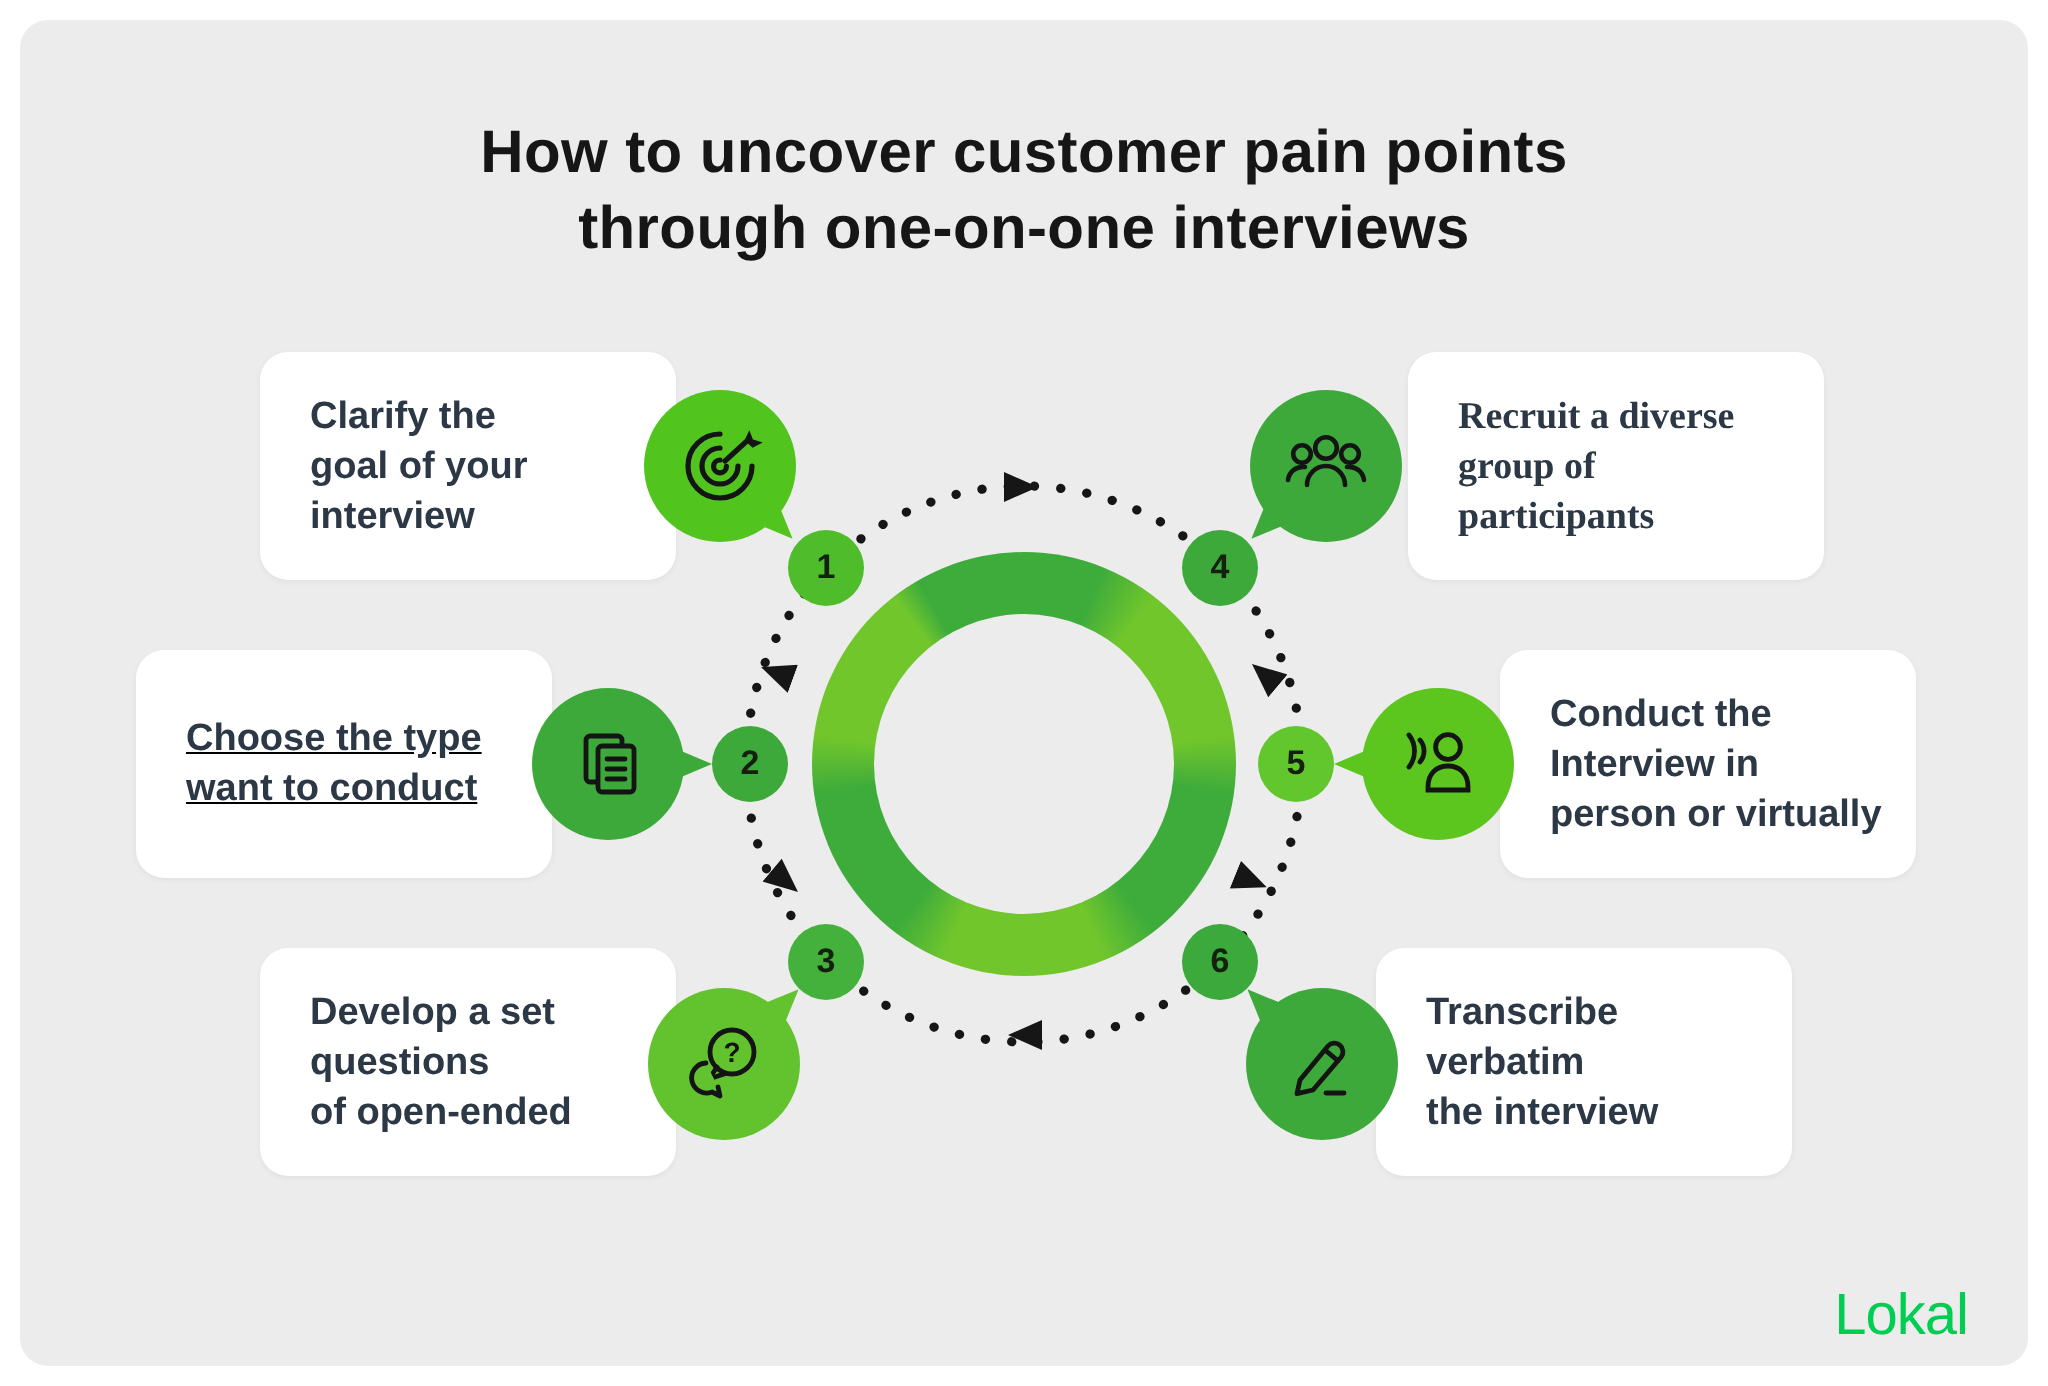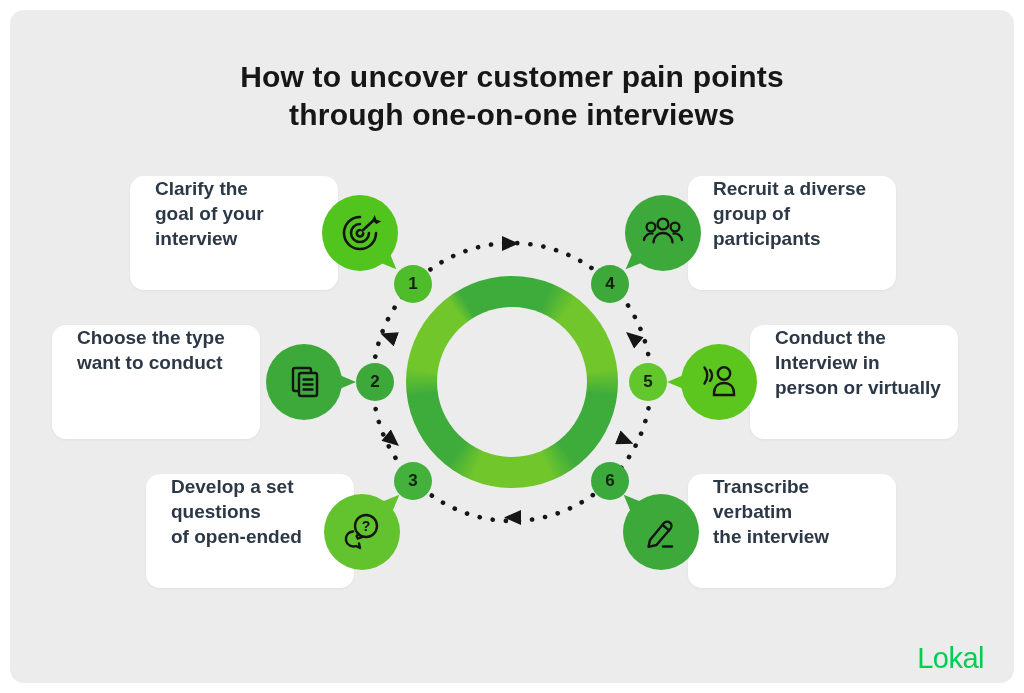--- a/index.html
+++ b/index.html
@@ -26,39 +26,39 @@
          clip-path:polygon(0 0,100% 50%,0 100%);}
   .a-top{left:502px;top:236px;}
   .a-ne{left:624px;top:330px;transform:rotate(-140deg);}
   .a-se{left:617px;top:433px;transform:rotate(22deg);}
   .a-bottom{left:504px;top:510px;transform:rotate(180deg);}
   .a-sw{left:384px;top:433px;transform:rotate(40deg);}
   .a-nw{left:380px;top:329px;transform:rotate(-160deg);}
 
   
   .card{position:absolute;width:208px;height:114px;background:#FFFFFF;border-radius:14px;
-        box-shadow:0 1px 3px rgba(0,0,0,.05);display:flex;
+        box-shadow:0 1px 3px rgba(0,0,0,.05);display:flex;align-items:center;
         padding-left:25px;box-sizing:border-box;}
   .card-text{font-size:19px;line-height:25px;font-weight:700;color:#2C3845;}
   .card-text span{display:block;}
   .bubble{position:absolute;width:76px;height:76px;border-radius:50%;background:var(--bubble);
           display:flex;align-items:center;justify-content:center;z-index:3;}
   .tail{position:absolute;width:32px;height:32px;background:var(--bubble);
         clip-path:polygon(0 8%,100% 50%,0 92%);z-index:2;}
   .badge{position:absolute;width:38px;height:38px;border-radius:50%;background:var(--badge);
          color:#14210F;font-size:17px;line-height:38px;font-weight:700;text-align:center;z-index:4;}
 
   
   .s1 .card{left:130px;top:176px;} .s1 .bubble{left:322px;top:195px;}
   .s1 .tail{left:369px;top:242px;transform:rotate(45deg);} .s1 .badge{left:394px;top:265px;}
-  .s2 .card{left:52px;top:325px;}  .s2 .bubble{left:266px;top:344px;}
+  .s2 .card{left:68px;top:325px;text-decoration:underline;}  .s2 .bubble{left:266px;top:344px;}
   .s2 .tail{left:324px;top:366px;} .s2 .badge{left:356px;top:363px;}
-  .s3 .card{left:130px;top:474px;margin-left:16px;} .s3 .bubble{left:324px;top:494px;}
+  .s3 .card{left:130px;top:474px;} .s3 .bubble{left:324px;top:494px;}
   .s3 .tail{left:372px;top:490px;transform:rotate(-45deg);} .s3 .badge{left:394px;top:462px;}
-  .s4 .card{left:688px;top:176px;} .s4 .bubble{left:625px;top:195px;}
+  .s4 .card{left:704px;top:176px;font-family:Liberation Serif, serif;} .s4 .bubble{left:625px;top:195px;}
   .s4 .tail{left:621px;top:242px;transform:rotate(135deg);} .s4 .badge{left:591px;top:265px;}
   .s5 .card{left:750px;top:325px;} .s5 .bubble{left:681px;top:344px;}
   .s5 .tail{left:667px;top:366px;transform:rotate(180deg);} .s5 .badge{left:629px;top:363px;}
   .s6 .card{left:688px;top:474px;} .s6 .bubble{left:623px;top:494px;}
   .s6 .tail{left:619px;top:490px;transform:rotate(-135deg);} .s6 .badge{left:591px;top:462px;}
 
   .icon{display:block;}
 
   .logo{position:absolute;right:40px;bottom:18px;font-size:29px;font-weight:400;
         letter-spacing:-0.5px;color:var(--logo,#00CE52);}

